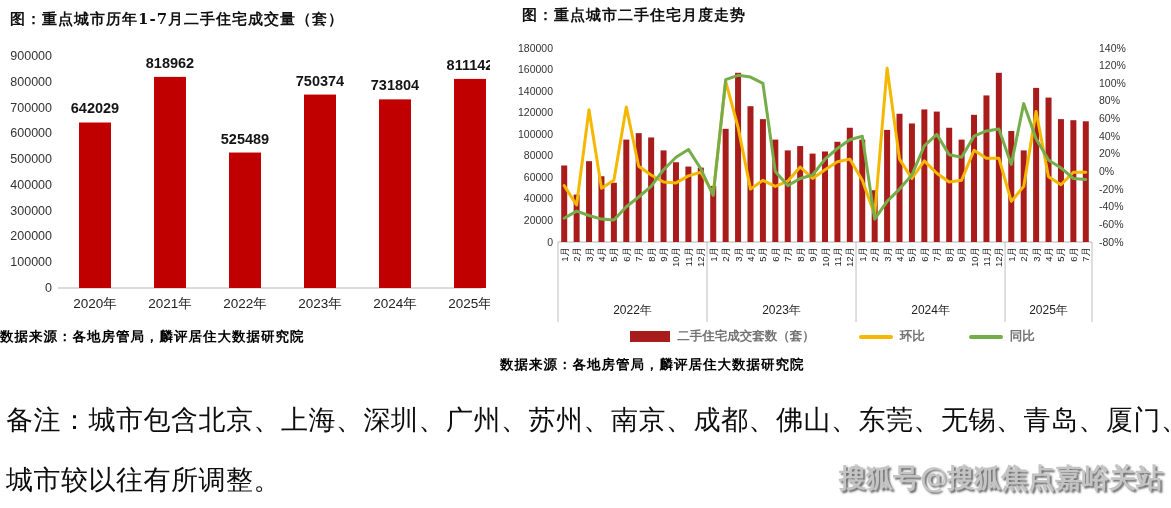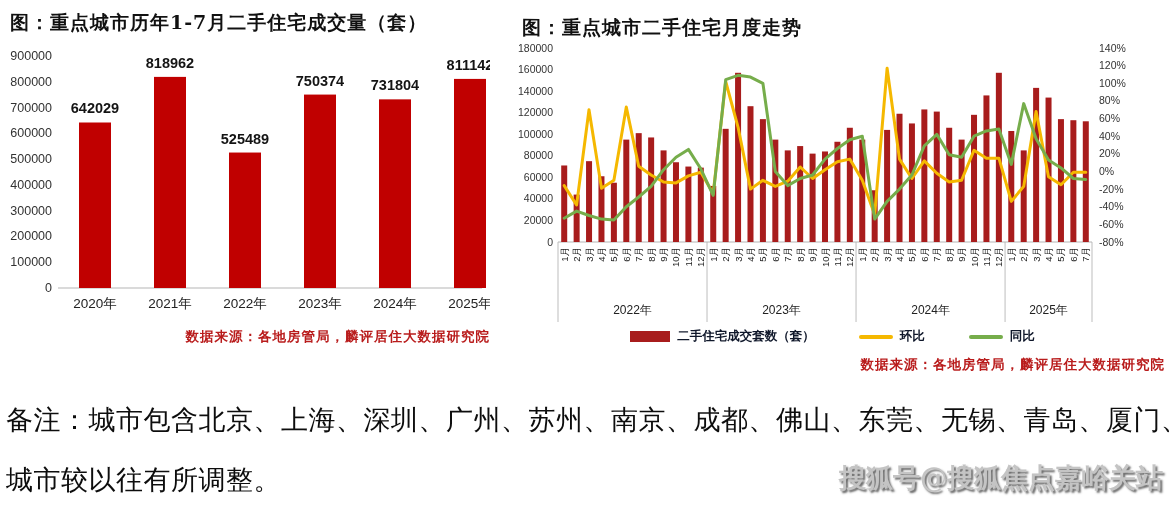--- a/index.html
+++ b/index.html
@@ -1,30 +1,30 @@
 <!DOCTYPE html>
 <html><head>
 <meta charset="utf-8">
 <style>
   html,body{margin:0;padding:0;background:#fff;}
   body{width:1171px;height:508px;position:relative;overflow:hidden;
        font-family:"Liberation Sans",sans-serif;color:#111;}
-  .chart-title{position:absolute;font-weight:bold;font-size:19px;
+  .chart-title{position:absolute;font-weight:bold;font-size:15px;
        font-family:"DejaVu Serif",serif;letter-spacing:1px;}
   #left-title{left:10px;top:10px;}
-  #right-title{left:522px;top:15px;}
+  #right-title{left:522px;top:6px;}
   svg text{font-family:"Liberation Sans",sans-serif;}
-  .src-line{position:absolute;text-align:right;font-size:13.5px;font-weight:bold;
-       font-family:"DejaVu Serif",serif;color:#b91c1c;letter-spacing:1px;}
+  .src-line{position:absolute;text-align:left;font-size:13.5px;font-weight:bold;
+       font-family:"DejaVu Serif",serif;color:#000000;letter-spacing:1px;}
   #left-source{left:0;top:328px;width:490px;}
   #right-source{left:500px;top:356px;width:665px;}
   #legend-row{position:absolute;left:500px;top:328px;width:665px;display:flex;
        justify-content:center;align-items:center;gap:44px;}
   .legend-item{display:flex;align-items:center;gap:7px;font-size:12.5px;font-weight:bold;
-       font-family:"DejaVu Serif",serif;color:#0f172a;}
+       font-family:"DejaVu Serif",serif;color:#737373;}
   .sw-bar{width:40px;height:11px;}
   .sw-line{width:34px;height:4px;border-radius:2px;}
   .note{position:absolute;left:6px;font-size:27px;font-family:"DejaVu Serif",serif;
        color:#0d0d0d;white-space:nowrap;letter-spacing:0.5px;}
   #note-1{top:402px;}
   #note-2{top:462px;text-align:center;}
   #watermark{position:absolute;right:8px;top:460px;font-size:27px;font-weight:bold;
        font-family:"DejaVu Serif",serif;color:#c4c4c4;
        text-shadow:2px 2px 2px rgba(80,80,80,.85), -1px -1px 0 #ffffff;text-align:center;}
 </style>

